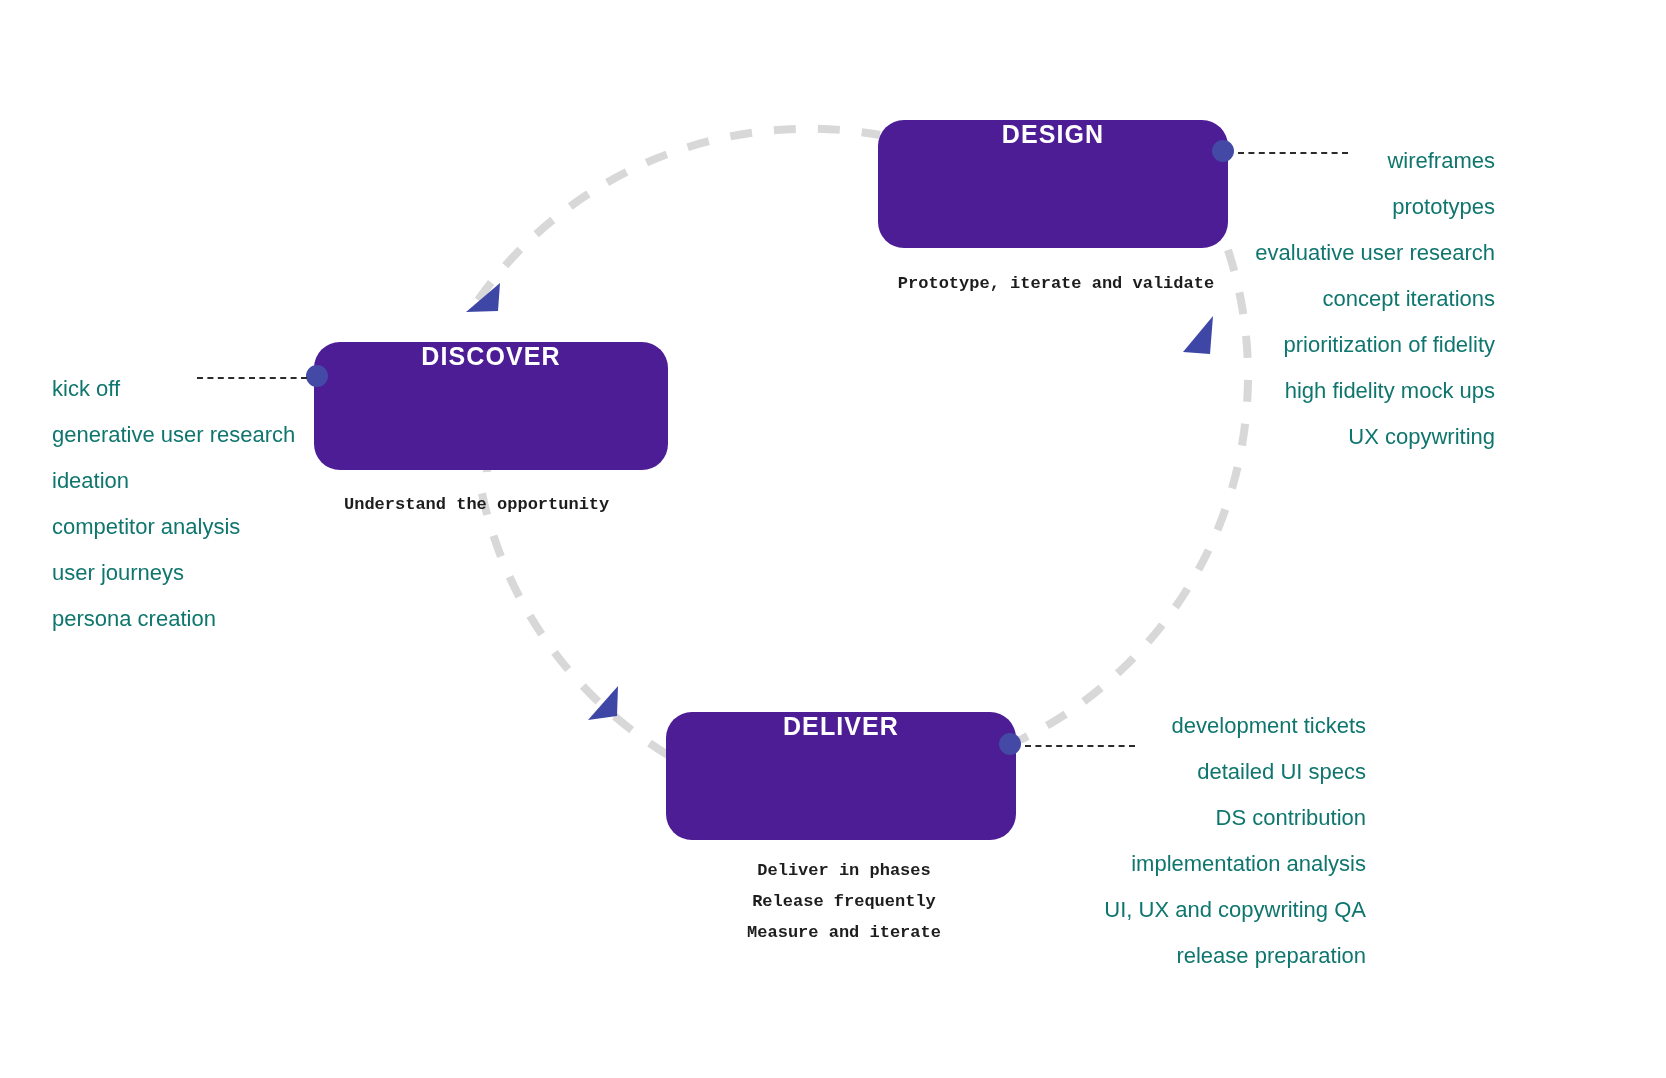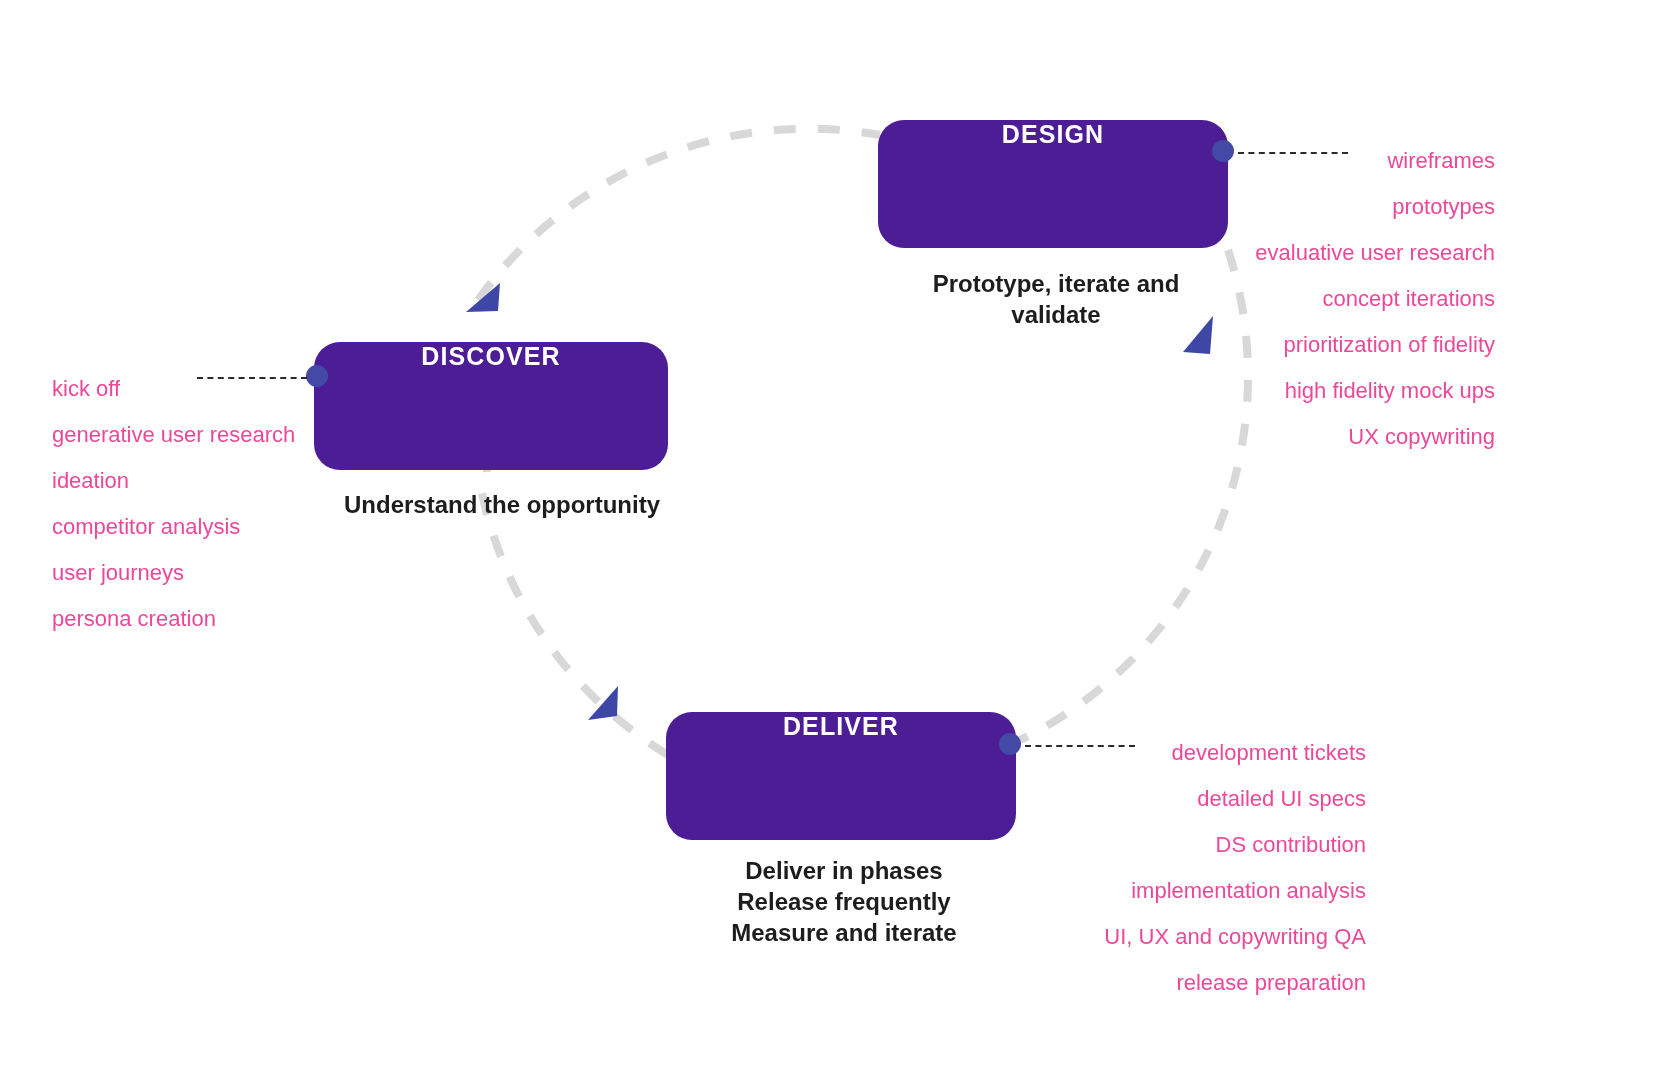--- a/index.html
+++ b/index.html
@@ -38,41 +38,42 @@
   .phase-title {
     color: #ffffff;
     font-weight: bold;
     font-size: 25px;
     letter-spacing: 1.1px;
   }
   .phase-caption {
     position: absolute;
     color: #1d1d1d;
     font-weight: bold;
-    font-size: 24px;
+    font-size: 17px;
     line-height: 31px;
     white-space: pre-line;
+    font-family: Liberation Mono, monospace;
   }
   .connector-dot {
     position: absolute;
     width: 22px;
     height: 22px;
     border-radius: 50%;
     background: #4449a6;
   }
   .dashed-leader {
     position: absolute;
     height: 0;
     border-top: 2px dashed #2b2b2b;
   }
   .output-list {
     position: absolute;
     font-size: 22px;
     line-height: 46px;
-    color: #ec4899;
+    color: #0f766e;
     white-space: nowrap;
   }
   .output-list.align-right { text-align: right; }
   .output-item { display: block; }
 </style>
 </head>
 <body>
 
 <div id="stage" data-name="diagram-canvas">
 
@@ -131,21 +132,21 @@
 
   <div class="phase-box" data-name="phase-box-deliver" style="left:666px; top:712px; width:350px; height:128px;">
     <span class="phase-title" data-name="phase-title-deliver">DELIVER</span>
   </div>
   <div class="connector-dot" data-name="connector-dot-deliver" style="left:999px; top:733px;"></div>
   <div class="dashed-leader" data-name="leader-line-deliver" style="left:1025px; top:745px; width:110px;"></div>
   <div class="phase-caption" data-name="phase-caption-deliver" style="left:674px; top:855px; width:340px; text-align:center;">Deliver in phases
 Release frequently
 Measure and iterate</div>
 
-  <div class="output-list align-right" data-name="output-list-deliver" style="left:991px; top:730px; width:375px;">
+  <div class="output-list align-right" data-name="output-list-deliver" style="left:991px; top:703px; width:375px;">
     <span class="output-item" data-name="output-item">development tickets</span>
     <span class="output-item" data-name="output-item">detailed UI specs</span>
     <span class="output-item" data-name="output-item">DS contribution</span>
     <span class="output-item" data-name="output-item">implementation analysis</span>
     <span class="output-item" data-name="output-item">UI, UX and copywriting QA</span>
     <span class="output-item" data-name="output-item">release preparation</span>
   </div>
 
 </div>
 

